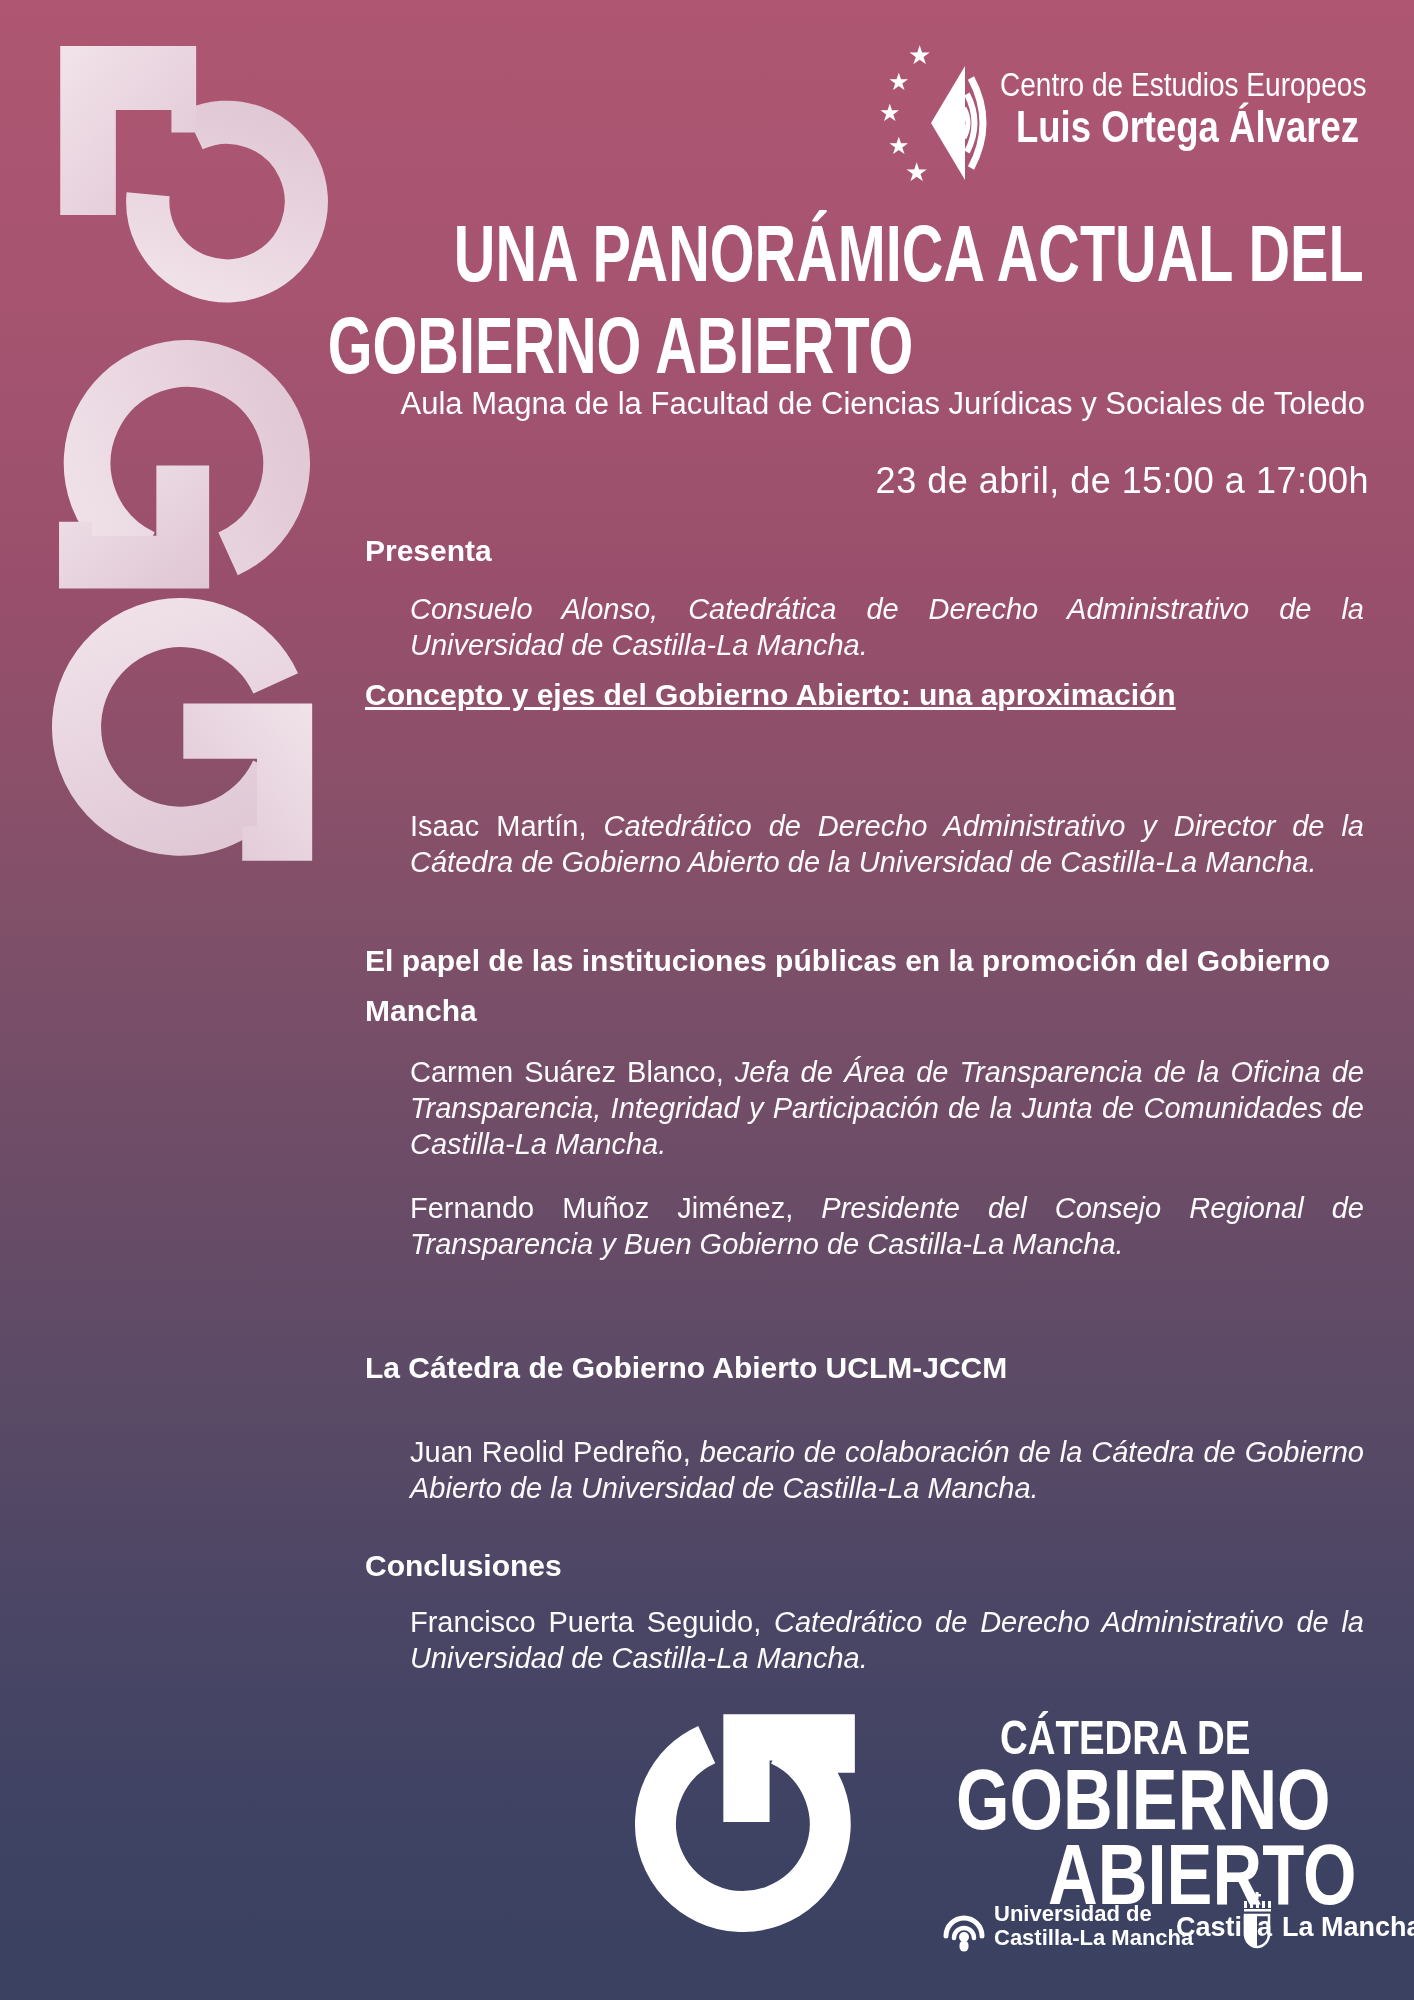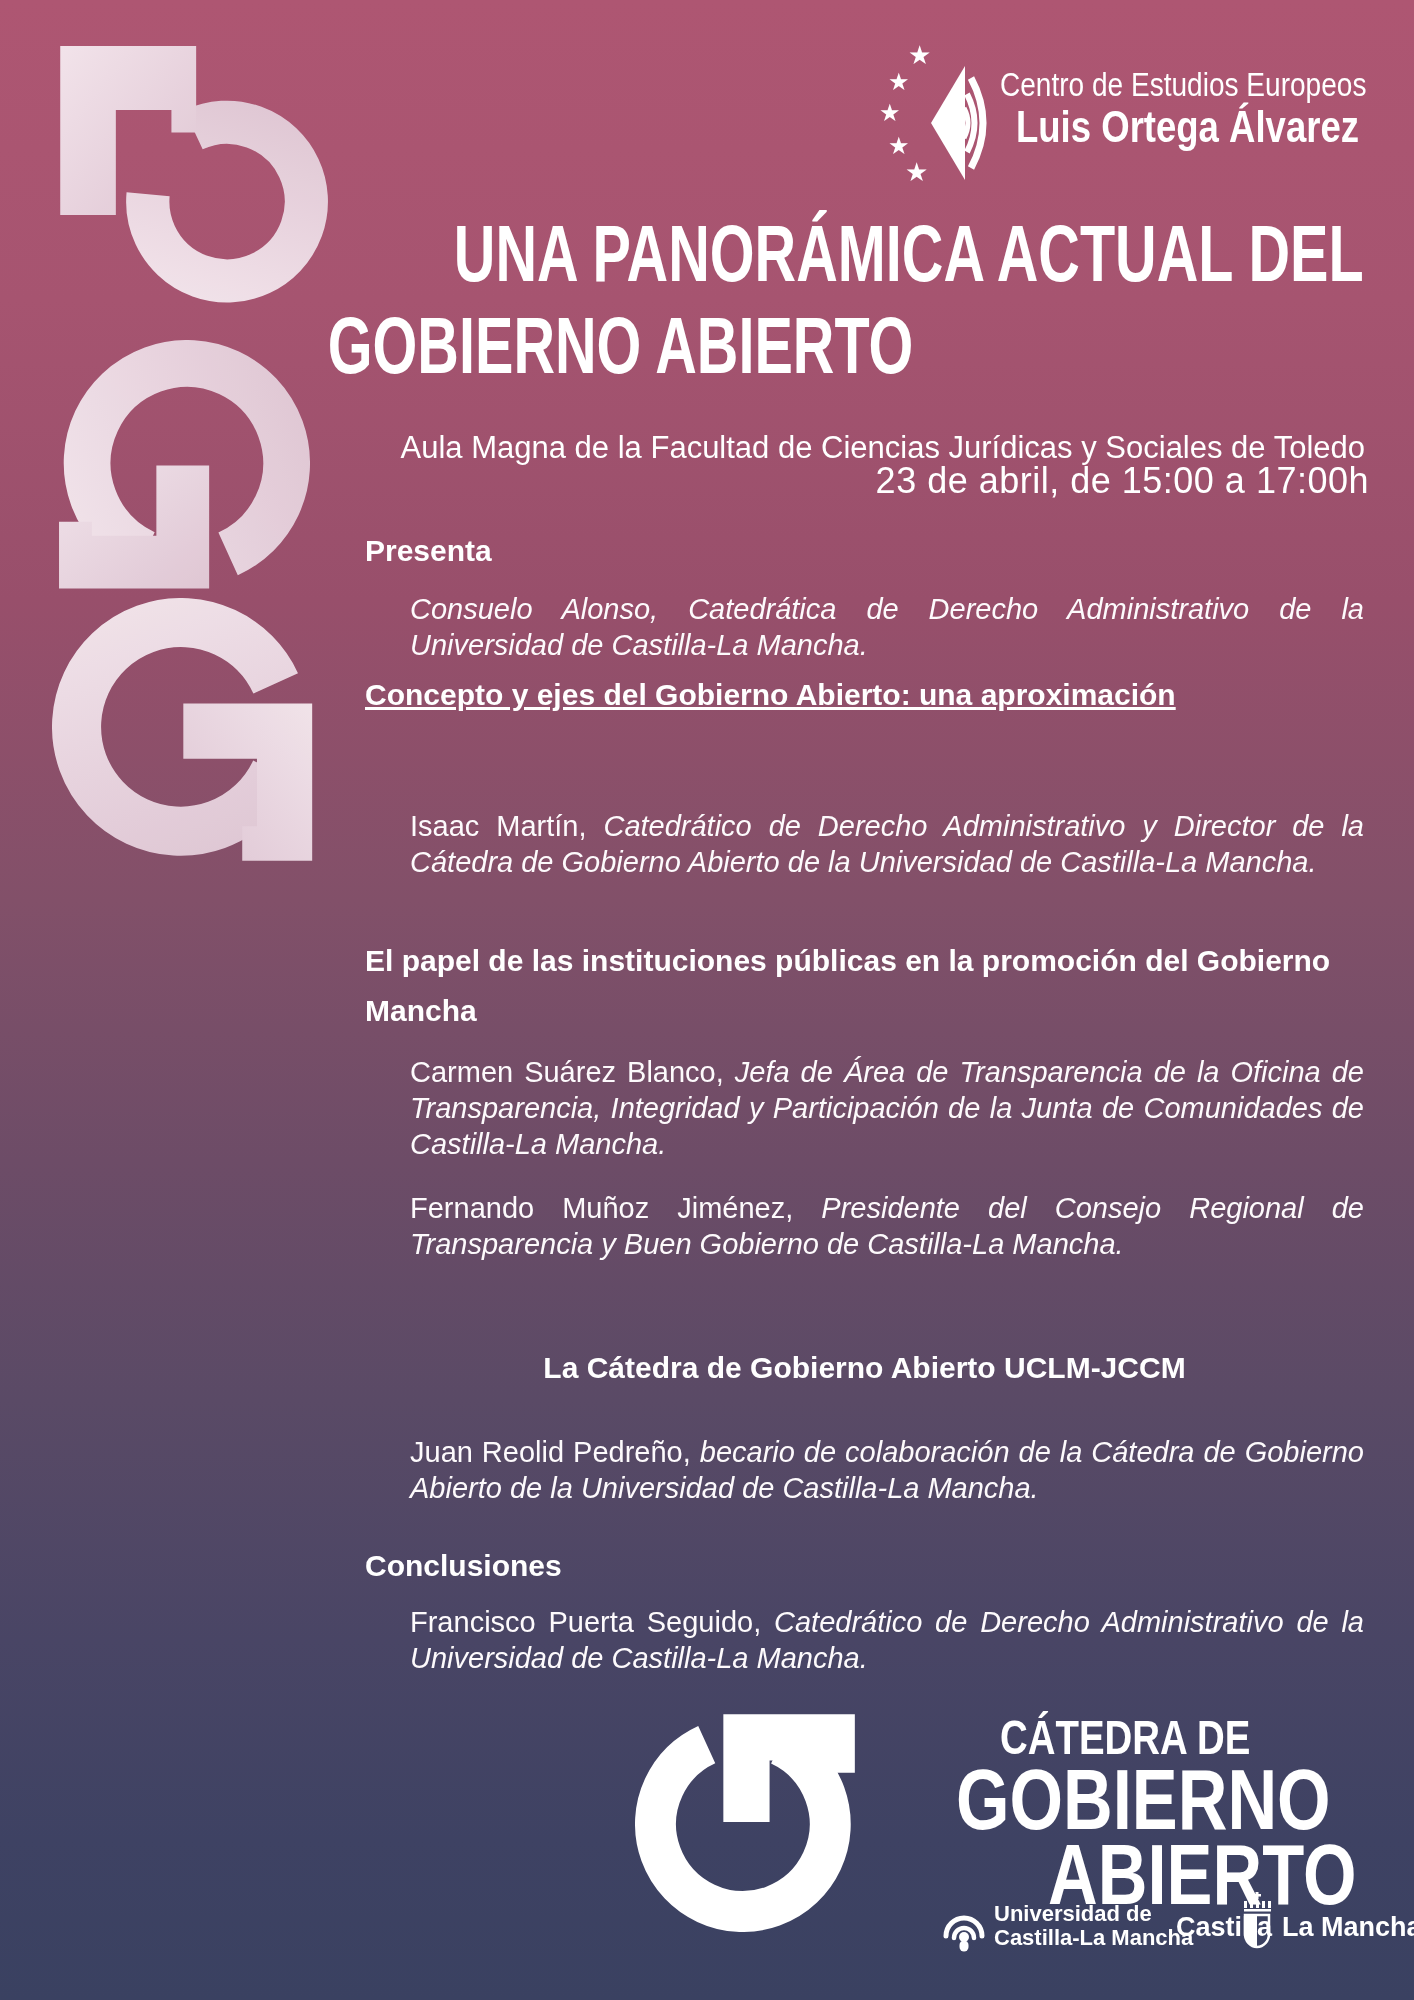--- a/index.html
+++ b/index.html
@@ -18,21 +18,21 @@
   .deco{opacity:0.96;}
   
   .star{position:absolute;color:#fff;font-size:24px;line-height:24px;}
   .cee-line1{font-size:33px;font-weight:400;white-space:nowrap;}
   .cee-line2{font-size:44px;font-weight:700;white-space:nowrap;}
   .squeeze{display:inline-block;white-space:nowrap;}
   
   .title-wrap{right:49px;}
   .title-line{font-size:80px;font-weight:700;line-height:92px;white-space:nowrap;}
   .title-line .squeeze{transform:scaleX(0.72);transform-origin:100% 50%;}
-  .subtitle{font-size:31px;font-weight:400;white-space:nowrap;margin-top:44px;}
+  .subtitle{font-size:31px;font-weight:400;white-space:nowrap;}
   .datetime{font-size:36px;font-weight:400;letter-spacing:0.5px;white-space:nowrap;}
   
   .sec-h{
     left:365px;right:50px;
     font-size:30px;font-weight:700;line-height:50px;
     text-align:left;
   }
   .speaker{
     left:410px;right:50px;margin:0;
     font-size:29px;line-height:36px;
@@ -140,21 +140,21 @@
   <div class="abs sec-h" style="top:936px;">El papel de las instituciones públicas en la promoción del Gobierno Mancha</div>
   <p class="abs speaker" style="top:1054px;">
     <span class="sp-name">Carmen Suárez Blanco,</span>
     <span class="sp-role">Jefa de Área de Transparencia de la Oficina de Transparencia, Integridad y Participación de la Junta de Comunidades de Castilla-La Mancha.</span>
   </p>
   <p class="abs speaker" style="top:1162px;margin-top:28px;">
     <span class="sp-name">Fernando Muñoz Jiménez,</span>
     <span class="sp-role">Presidente del Consejo Regional de Transparencia y Buen Gobierno de Castilla-La Mancha.</span>
   </p>
 
-  <div class="abs sec-h" style="top:1343px;text-align:center;">La Cátedra de Gobierno Abierto UCLM-JCCM</div>
+  <div class="abs sec-h" style="top:1343px;">La Cátedra de Gobierno Abierto UCLM-JCCM</div>
   <p class="abs speaker" style="top:1434px;">
     <span class="sp-name">Juan Reolid Pedreño,</span>
     <span class="sp-role">becario de colaboración de la Cátedra de Gobierno Abierto de la Universidad de Castilla-La Mancha.</span>
   </p>
 
   <div class="abs sec-h" style="top:1541px;">Conclusiones</div>
   <p class="abs speaker" style="top:1604px;">
     <span class="sp-name">Francisco Puerta Seguido,</span>
     <span class="sp-role">Catedrático de Derecho Administrativo de la Universidad de Castilla-La Mancha.</span>
   </p>

